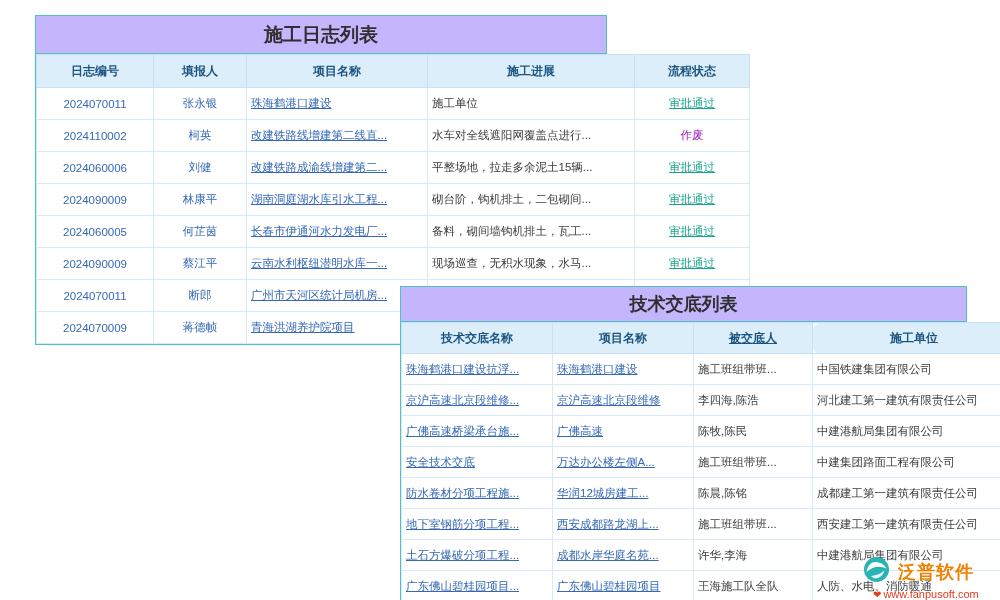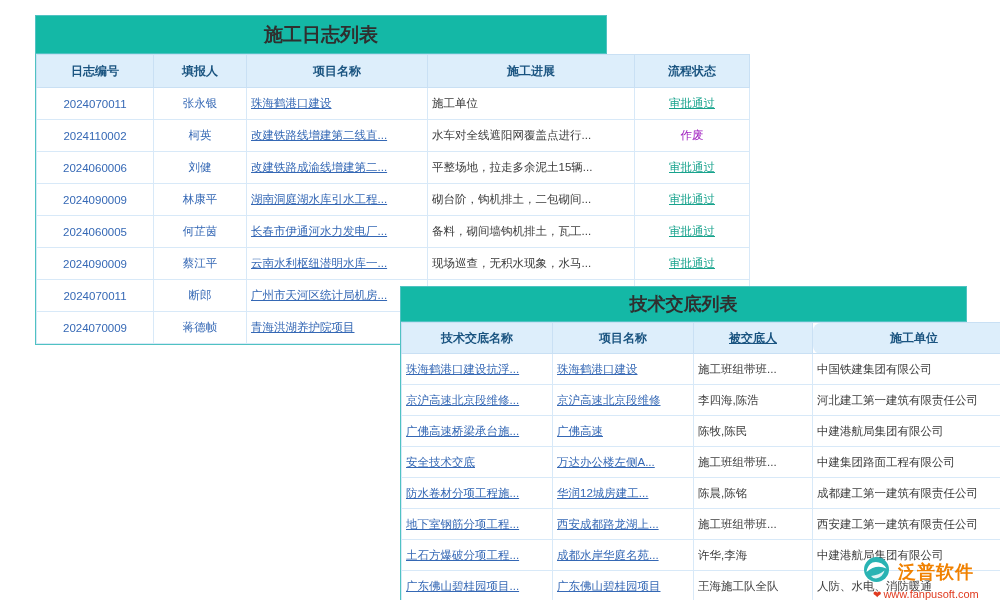--- a/index.html
+++ b/index.html
@@ -4,21 +4,21 @@
 <style>
   html,body{margin:0;padding:0;}
   body{
     width:1000px;height:600px;position:relative;overflow:hidden;
     background:#ffffff;
     font-family:"Liberation Sans","DejaVu Sans",sans-serif;
   }
   .panel{position:absolute;background:#ffffff;border:1px solid #50c2c2;}
   .panel-title{
     text-align:center;font-weight:bold;color:#2f2f2f;
-    border-bottom:1px solid #50c2c2;background:#14b8a6;
+    border-bottom:1px solid #50c2c2;background:#c4b5fd;
   }
   .t1 .panel-title{height:37px;line-height:37px;font-size:19px;}
   .t2 .panel-title{height:34px;line-height:34px;font-size:18px;}
 
   table.grid{border-collapse:collapse;table-layout:fixed;width:100%;background:#fff;}
   table.grid th{
     background:#ddeefb;color:#1a5480;font-weight:bold;font-size:12px;
     border:1px solid #c9e0f4;text-align:center;padding:0 14px;
     overflow:hidden;white-space:nowrap;
   }

